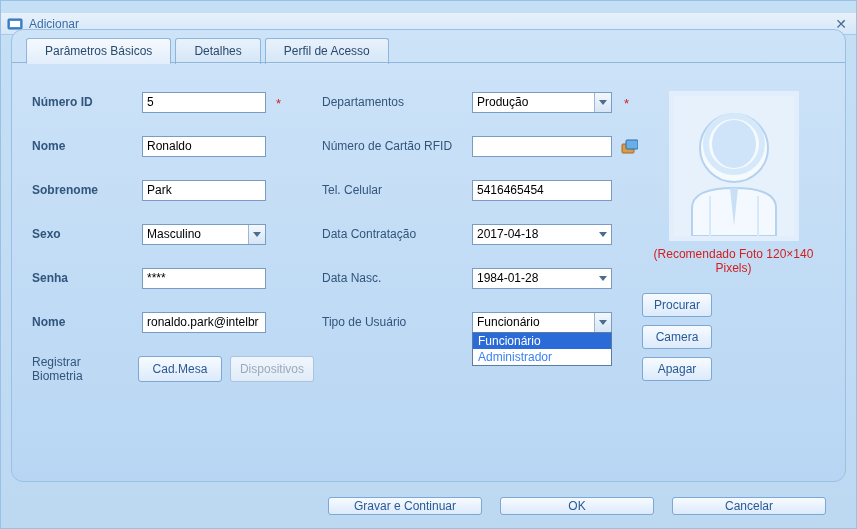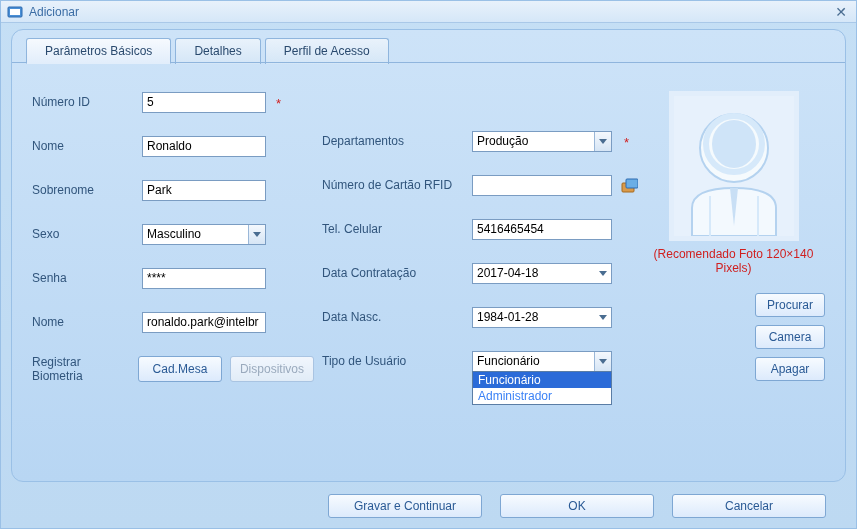--- a/index.html
+++ b/index.html
@@ -9,20 +9,21 @@
     width: 857px; height: 529px;
     background: linear-gradient(to bottom, #c5dff5 0%, #bdd9f2 100%);
     position: relative;
     border: 1px solid #9ac0e6;
   }
   .titlebar {
     height: 22px;
     background: linear-gradient(to bottom, #e8f1fb 0%, #d5e7f8 100%);
     display: flex; align-items: center; padding: 0 6px;
     border-bottom: 1px solid #a9c8e8;
+    margin-top: 12px;
   }
   .titlebar-icon {
     width: 16px; height: 16px; margin-right: 6px;
     display: inline-flex; align-items: center; justify-content: center;
   }
   .titlebar-title { color: #3b6da5; font-size: 12px; }
   .titlebar-close {
     margin-left: auto; color: #4a6d91; font-size: 14px; cursor: pointer;
     width: 18px; text-align: center;
   }
@@ -59,25 +60,25 @@
   }
   .tab-underline {
     position: absolute; left:0; right:0; bottom:0;
     height:1px; background:#8fb5dd;
   }
 
   .form-body { padding: 28px 20px 10px 20px; position: relative; }
 
   .columns { display: flex; }
   .col-left { width: 290px; }
-  .col-mid { width: 320px; margin-top: 39px; }
+  .col-mid { width: 320px; }
   .col-right { flex: 1; text-align: center; }
 
   .row { display: flex; align-items: center; margin-bottom: 22px; height: 22px; }
-  .row-label { width: 110px; color: #31557c; font-size: 12px; }
+  .row-label { width: 110px; color: #31557c; font-size: 12px; font-weight: bold; }
   .row-label-mid { width: 150px; color: #31557c; font-size: 12px;}
   .field-wrap { position: relative; }
   .req { color: #d02020; position: absolute; left: 134px; top: 4px; font-size: 13px;}
   .req-mid { color: #d02020; position: absolute; left: 152px; top: 4px; font-size: 13px;}
 
   input.text-input, .combo {
     width: 124px; height: 21px;
     border: 1px solid #7a9cc2;
     background: #fff;
     font-size: 12px; padding: 1px 4px;
@@ -132,36 +133,36 @@
   }
 
   .photo-placeholder {
     width: 130px; height: 150px;
     margin: 0 auto;
     background: #e2eefb;
     display: flex; align-items: center; justify-content: center;
   }
   .photo-caption { color: #d02020; font-size: 12px; margin-top: 6px; }
 
-  .photo-buttons { margin-top: 18px; display:flex; flex-direction:column; align-items:flex-end; gap:8px;}
+  .photo-buttons { margin-top: 18px; display:flex; flex-direction:column; align-items:flex-start; gap:8px;}
   .photo-btn {
     width: 70px; height: 24px;
     border: 1px solid #7ea7d3; border-radius: 3px;
     background: linear-gradient(to bottom, #f7fbff, #dceafc);
     color: #2a5a95; font-size: 12px; cursor: pointer;
   }
 
   .bottom-bar {
     position: absolute;
     left: 0; right: 0; bottom: 0; height: 44px;
     display: flex; align-items: center; justify-content: flex-end;
     gap: 18px; padding-right: 30px;
   }
   .bottom-bar .main-btn {
-    width: 154px; height: 24px;
+    width: 154px; height: 18px;
     border: 1px solid #7ea7d3; border-radius: 3px;
     background: linear-gradient(to bottom, #f7fbff, #dceafc);
     color: #2a5a95; font-size: 12px; cursor: pointer;
   }
 </style>
 </head>
 <body>
 
 <div class="window">
 

